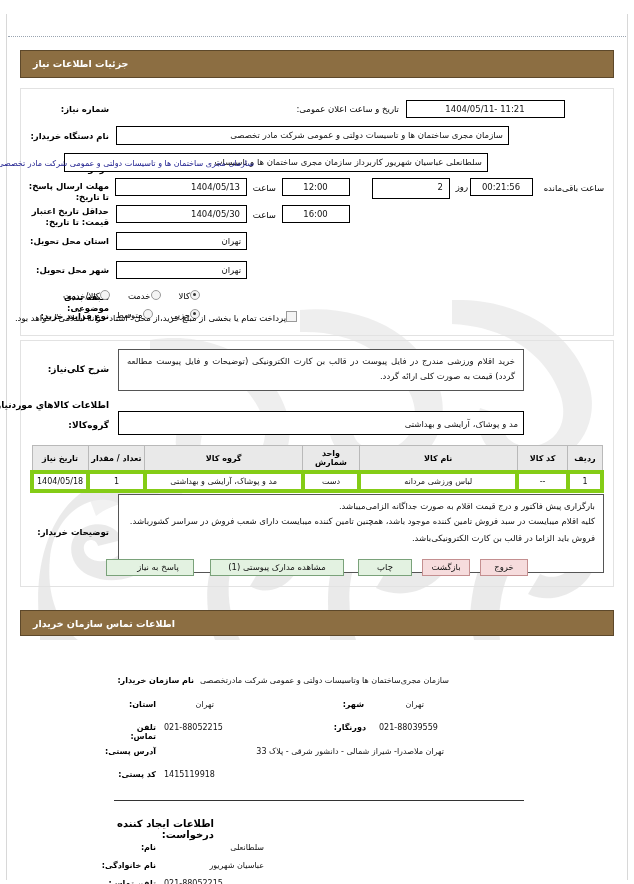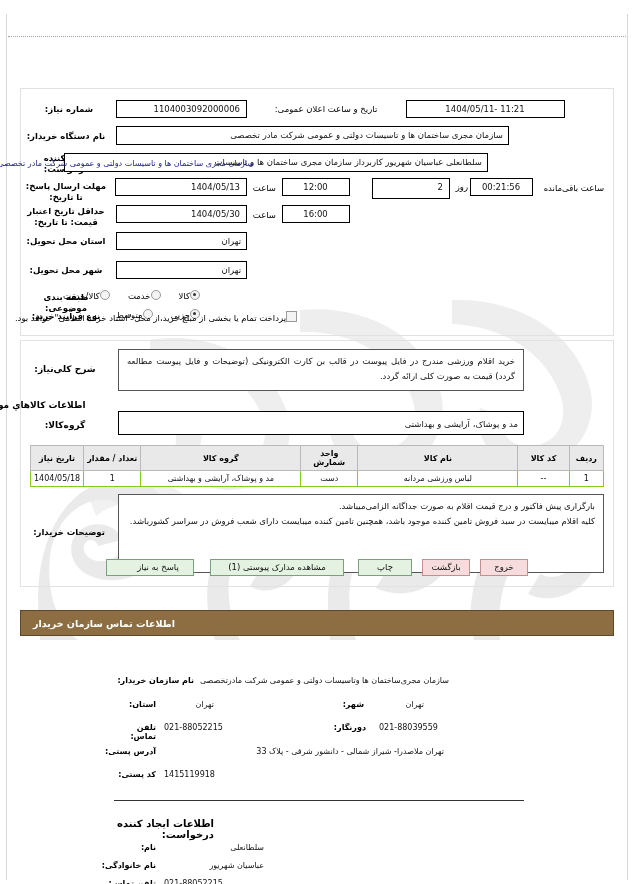--- a/index.html
+++ b/index.html
@@ -74,21 +74,21 @@
   .panel.bordered {
     border: 1px solid #e2e2e2;
     background: transparent;
   }
 
   .lbl {
     position: absolute;
     font-size: 8.5px;
     color: #000;
     font-weight: bold;
-    text-align: center;
+    text-align: right;
     line-height: 11px;
     z-index: 4;
     white-space: normal;
   }
   .lbl.normal { font-weight: normal; }
 
   .field {
     position: absolute;
     box-sizing: border-box;
     border: 1px solid #000;
@@ -159,21 +159,21 @@
   .gtable th {
     background: #e9e9e9;
     border: 1px solid #b9b9b9;
     font-weight: bold;
     font-size: 8px;
     padding: 3px 2px;
     text-align: center;
     color: #000;
   }
   .gtable td {
-    border: 1px solid #84cc16;
+    border: 4px solid #84cc16;
     padding: 3px 3px;
     text-align: center;
     font-size: 8px;
     color: #111;
     background: #fff;
   }
 
   
   .textbox {
     position: absolute;
@@ -251,25 +251,25 @@
       <path d="M215 340 C 200 300, 206 250, 238 226 C 268 204, 300 218, 302 248 C 304 280, 272 300, 250 286 L 262 266 C 274 272, 288 262, 286 248 C 284 230, 262 224, 246 240 C 224 262, 224 306, 240 340 Z"></path>
       <path d="M330 330 C 320 260, 348 206, 396 198 C 438 191, 462 222, 452 256 C 443 288, 404 302, 376 288 L 388 268 C 406 276, 428 266, 430 248 C 432 226, 406 214, 382 228 C 350 246, 342 298, 356 340 L 330 340 Z"></path>
       <path d="M470 320 C 472 258, 500 214, 544 210 C 582 206, 604 232, 596 262 C 588 292, 552 306, 528 294 L 540 274 C 556 282, 574 272, 574 256 C 574 238, 552 230, 532 244 C 506 262, 496 300, 500 340 L 474 340 Z"></path>
       <path d="M150 40 C 210 30, 268 58, 286 110 C 300 152, 272 190, 230 190 C 192 190, 168 160, 178 128 L 202 136 C 196 156, 210 172, 230 170 C 256 168, 272 144, 262 116 C 246 74, 198 52, 150 62 Z" opacity=".85"></path>
       <path d="M300 10 C 366 4, 424 36, 440 90 C 452 132, 424 170, 382 170 C 346 170, 322 142, 330 112 L 354 120 C 348 138, 362 152, 382 150 C 406 148, 422 126, 412 98 C 396 54, 350 30, 300 32 Z" opacity=".85"></path>
       <path d="M452 0 C 520 -2, 576 34, 590 88 C 600 130, 570 166, 530 166 C 494 166, 472 138, 480 108 L 504 116 C 498 134, 512 148, 532 146 C 556 144, 570 122, 560 94 C 544 50, 500 26, 452 24 Z" opacity=".85"></path>
       <path d="M90 200 C 130 170, 176 178, 196 208 C 214 236, 200 268, 170 274 C 146 279, 128 262, 132 242 L 152 246 C 150 256, 158 262, 168 258 C 182 252, 186 234, 174 220 C 156 198, 122 196, 96 216 Z" opacity=".7"></path>
     </g>
   </svg>
 
+  <div class="section-bar" style="left:20px; top:50px; width:594px; height:28px;">جزئیات اطلاعات نیاز</div>
 
   <div class="panel bordered" style="left:20px; top:88px; width:594px; height:248px;"></div>
 
   <div class="lbl" style="right:525px; top:104px; width:80px;">شماره نیاز:</div>
-  <div class="field numr" style="right:387px; top:100px; width:131px; height:18px;">1104003092000006</div>
 
   <div class="lbl normal" style="right:235px; top:104px; width:146px;">تاریخ و ساعت اعلان عمومی:</div>
   <div class="field center" style="right:69px; top:100px; width:159px; height:18px;">11:21 -1404/05/11</div>
 
   <div class="lbl" style="right:525px; top:131px; width:86px;">نام دستگاه خریدار:</div>
   <div class="field" style="right:125px; top:126px; width:393px; height:19px;">سازمان مجری ساختمان ها و تاسیسات دولتی و عمومی شرکت مادر  تخصصی</div>
 
   <div class="lbl" style="right:525px; top:153px; width:86px;">ایجاد کننده درخواست:</div>
   <div class="field" style="right:146px; top:153px; width:424px; height:19px;">سلطانعلی  عباسیان  شهریور  کاربرداز سازمان مجری ساختمان ها و تاسیسات</div>
   <div class="inline-lbl" style="right:380px; top:158px; width:360px; text-align:right; color:#1a1a8c; font-size:8px;">سازمان مجری ساختمان ها و تاسیسات دولتی و عمومی شرکت مادر  تخصصی</div>
@@ -336,20 +336,21 @@
           <td style="direction: ltr;">1404/05/18</td>
         </tr>
       </tbody>
   </table>
 
   <div class="lbl" style="right:525px; top:527px; width:80px;">توضیحات خریدار:</div>
   <div class="textbox" style="right:30px; top:494px; width:486px; height:79px;">
     <div id="buyer-notes-lines">
         <div>بارگزاری پیش فاکتور و درج قیمت اقلام به  صورت جداگانه الزامی‌میباشد.</div>
         <div>کلیه اقلام  میبایست در سبد فروش تامین کننده موجود باشد،  همچنین تامین کننده  میبایست دارای شعب فروش در سراسر کشورباشد.</div>
+        <div style="text-align: right; margin-top: 2px;">فروش باید الزاما در قالب بن کارت  الکترونیکی‌باشد.</div>
       </div>
   </div>
 
   <div id="action-buttons">
       <div class="btn" style="right: 440px; width: 88px; top: 559px; padding-left: 16px;">پاسخ به نیاز</div>
       <div class="btn" style="right: 290px; width: 134px; top: 559px;">مشاهده مدارک پیوستی (1)</div>
       <div class="btn" style="right: 222px; width: 54px; top: 559px;">چاپ</div>
       <div class="btn red" style="right: 164px; width: 48px; top: 559px;">بازگشت</div>
       <div class="btn red" style="right: 106px; width: 48px; top: 559px;">خروج</div>
     </div>

